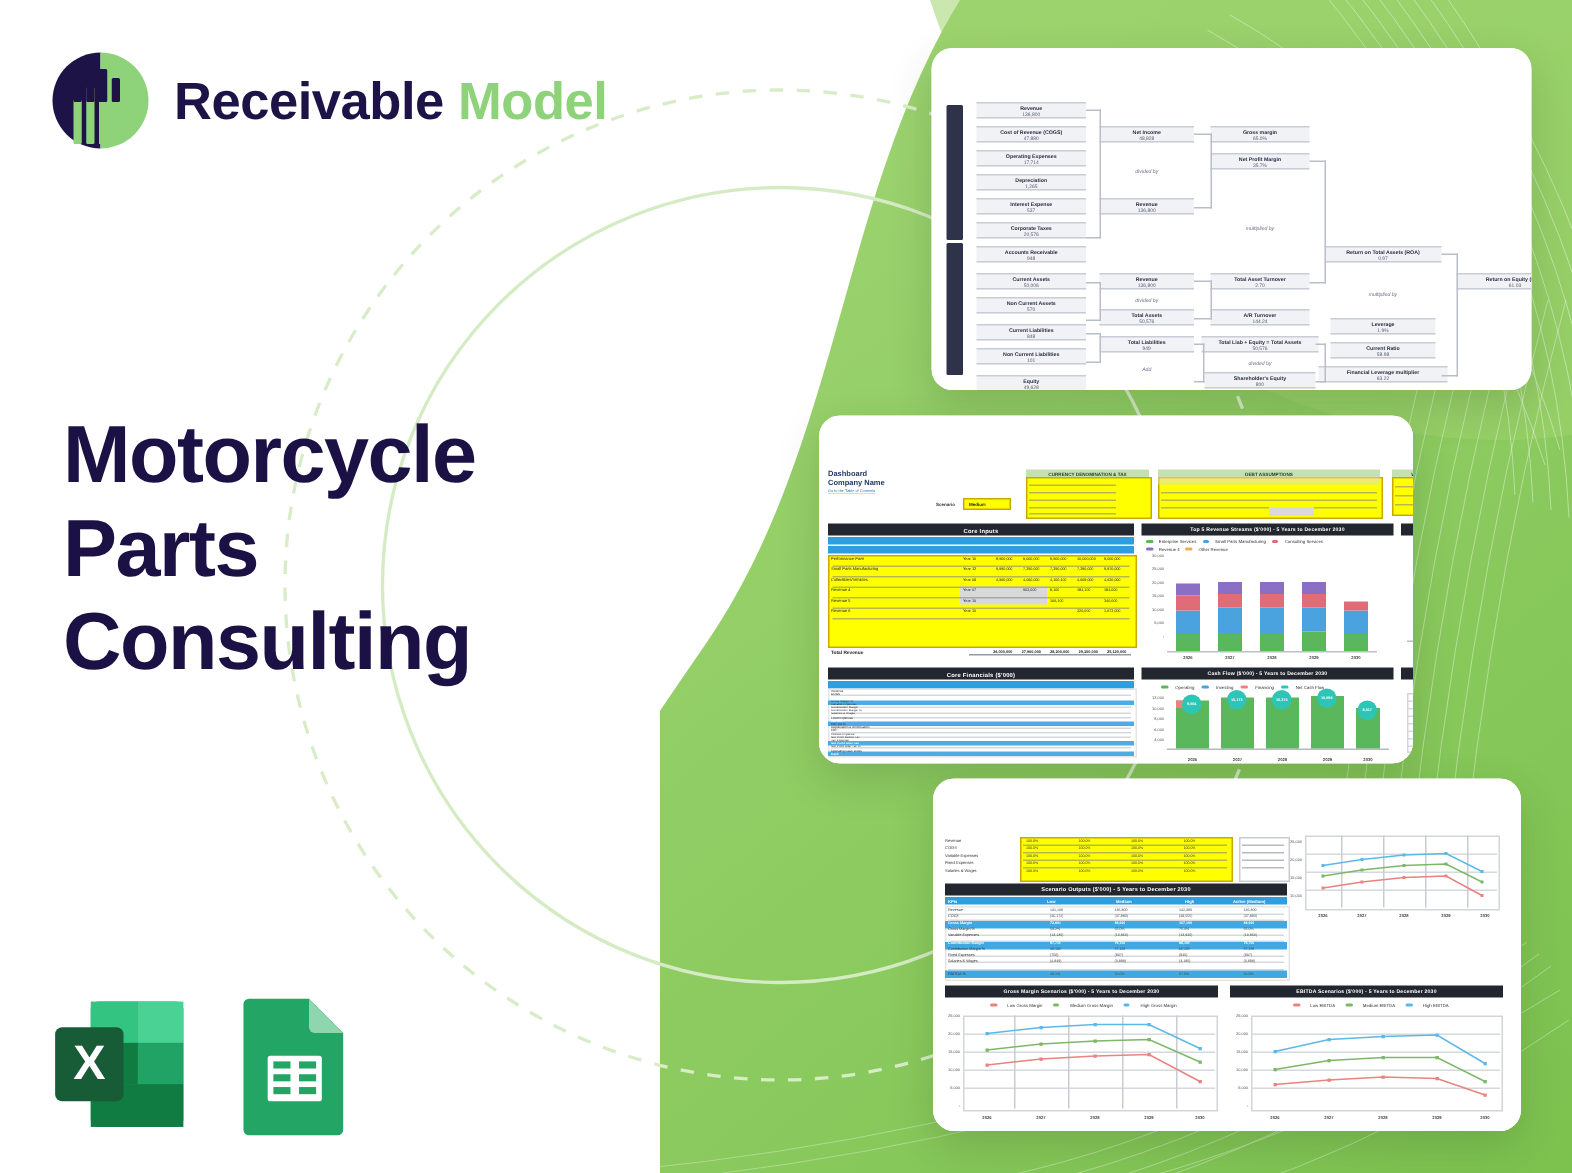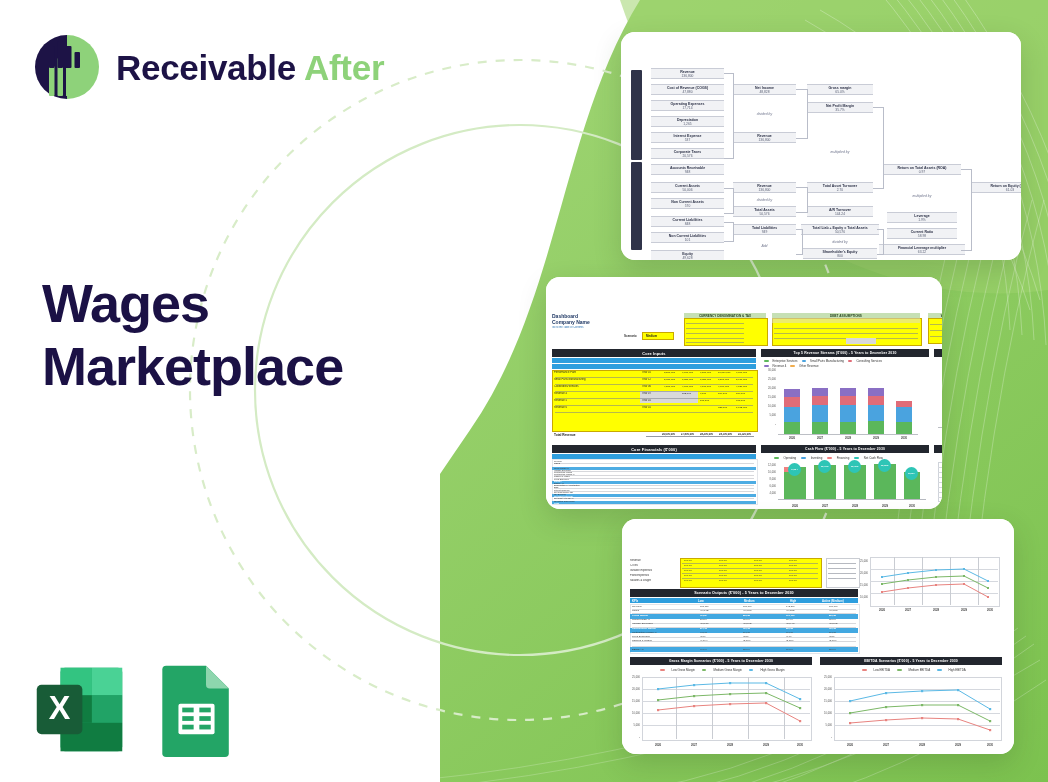--- a/index.html
+++ b/index.html
@@ -150,27 +150,28 @@
       <rect x="17" y="34" width="5.5" height="30" rx="1" fill="#8ed27a"></rect>
       <rect x="25.5" y="26" width="5.5" height="38" rx="1" fill="#8ed27a"></rect>
       <rect x="17" y="14" width="5.5" height="22" rx="1" fill="#1d1346"></rect>
       <rect x="25.5" y="9" width="5.5" height="27" rx="1" fill="#1d1346"></rect>
       <rect x="34" y="14" width="5.5" height="22" rx="1" fill="#1d1346"></rect>
       <rect x="42.5" y="20" width="5.5" height="16" rx="1" fill="#1d1346"></rect>
       <rect x="34" y="36" width="5" height="28" fill="#8ed27a"></rect>
       <path d="M35 3 A32 32 0 0 0 12 57 L 35 35 Z" fill="#1d1346" opacity="0"></path>
     </svg>
     <div class="logo-text">
-      <span class="dark">Receivable </span><span class="green">After</span>
+      <span class="dark">Receivable </span><span class="green">Model</span>
     </div>
   </div>
 
   <div class="headline">
-    <div>Wages</div>
-    <div>Marketplace</div>
+    <div>Motorcycle</div>
+    <div>Parts</div>
+    <div>Consulting</div>
   </div>
 
   <div class="app-icons">
     <svg class="app-icon" viewBox="0 0 100 100">
       <rect x="30" y="6" width="65" height="88" rx="5" fill="#21a366"></rect>
       <rect x="30" y="6" width="33" height="29" fill="#33c481"></rect>
       <rect x="63" y="6" width="32" height="29" fill="#4ad295"></rect>
       <rect x="63" y="35" width="32" height="29" fill="#21a366"></rect>
       <rect x="30" y="35" width="33" height="29" fill="#107c41"></rect>
       <rect x="30" y="64" width="65" height="30" fill="#107c41"></rect>

